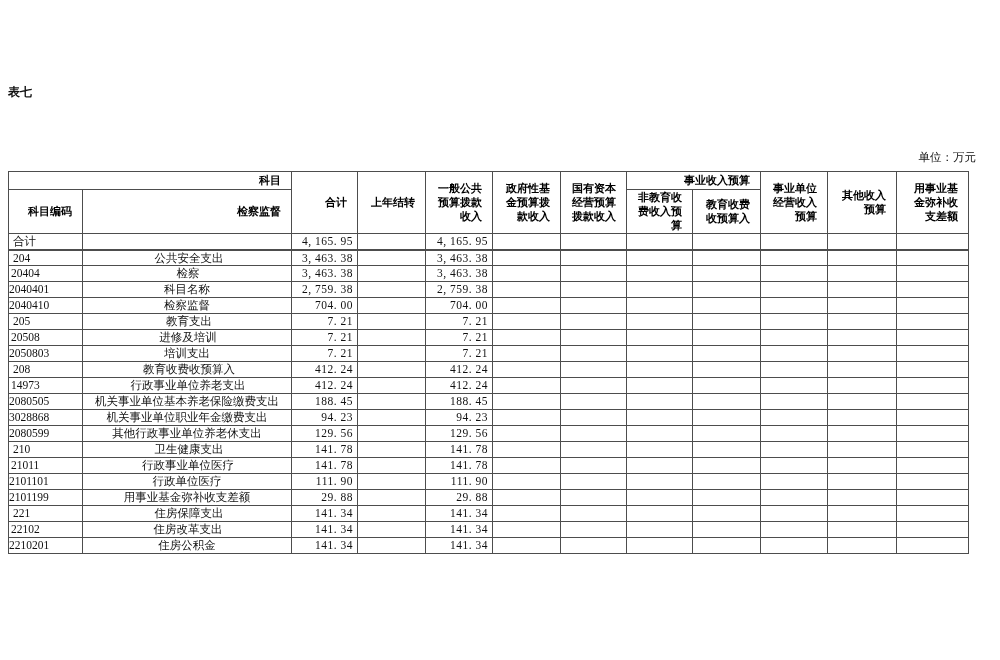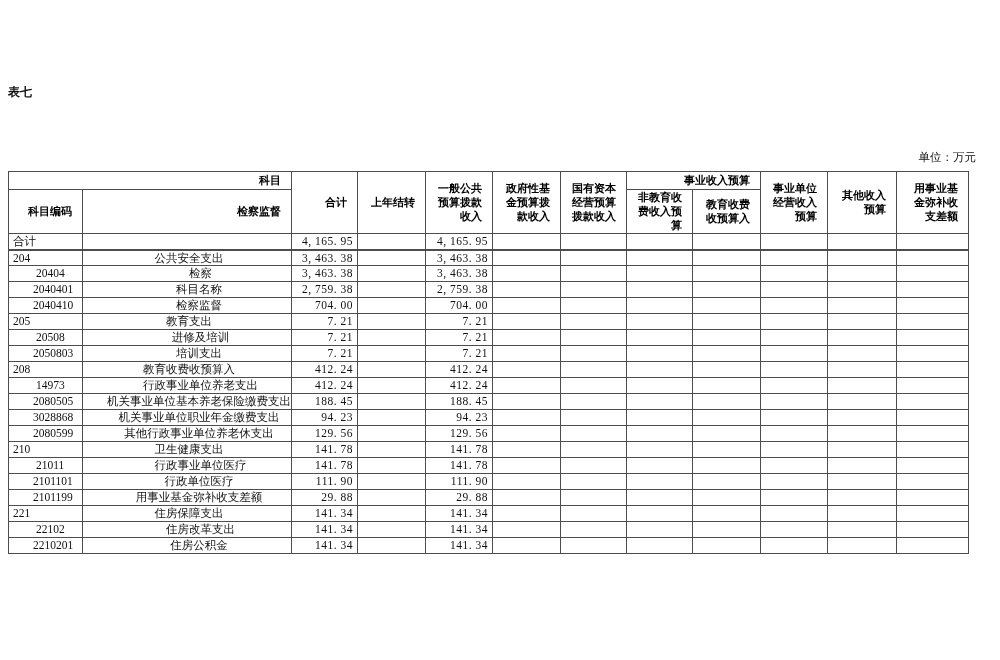--- a/index.html
+++ b/index.html
@@ -60,22 +60,22 @@
     font-size: 11.5px;
     line-height: 1.1;
     vertical-align: middle;
     white-space: nowrap;
     color: #111;
   }
   td.cell-code { text-align: left; }
   td.cell-name { text-align: center; }
   td.cell-num  { text-align: right; padding-right: 4px; letter-spacing: 0.5px; }
   .ind0 { padding-left: 4px; }
-  .ind1 { padding-left: 27px; }
-  .ind2 { padding-left: 24px; }
+  .ind1 { padding-left: 2px; }
+  .ind2 { }
   tr.total-row td { border-bottom: 2px solid #4d4d4d; }
 </style>
 </head>
 <body>
 
 <div class="page">
 
   <div class="sheet-label">表七</div>
 
 

